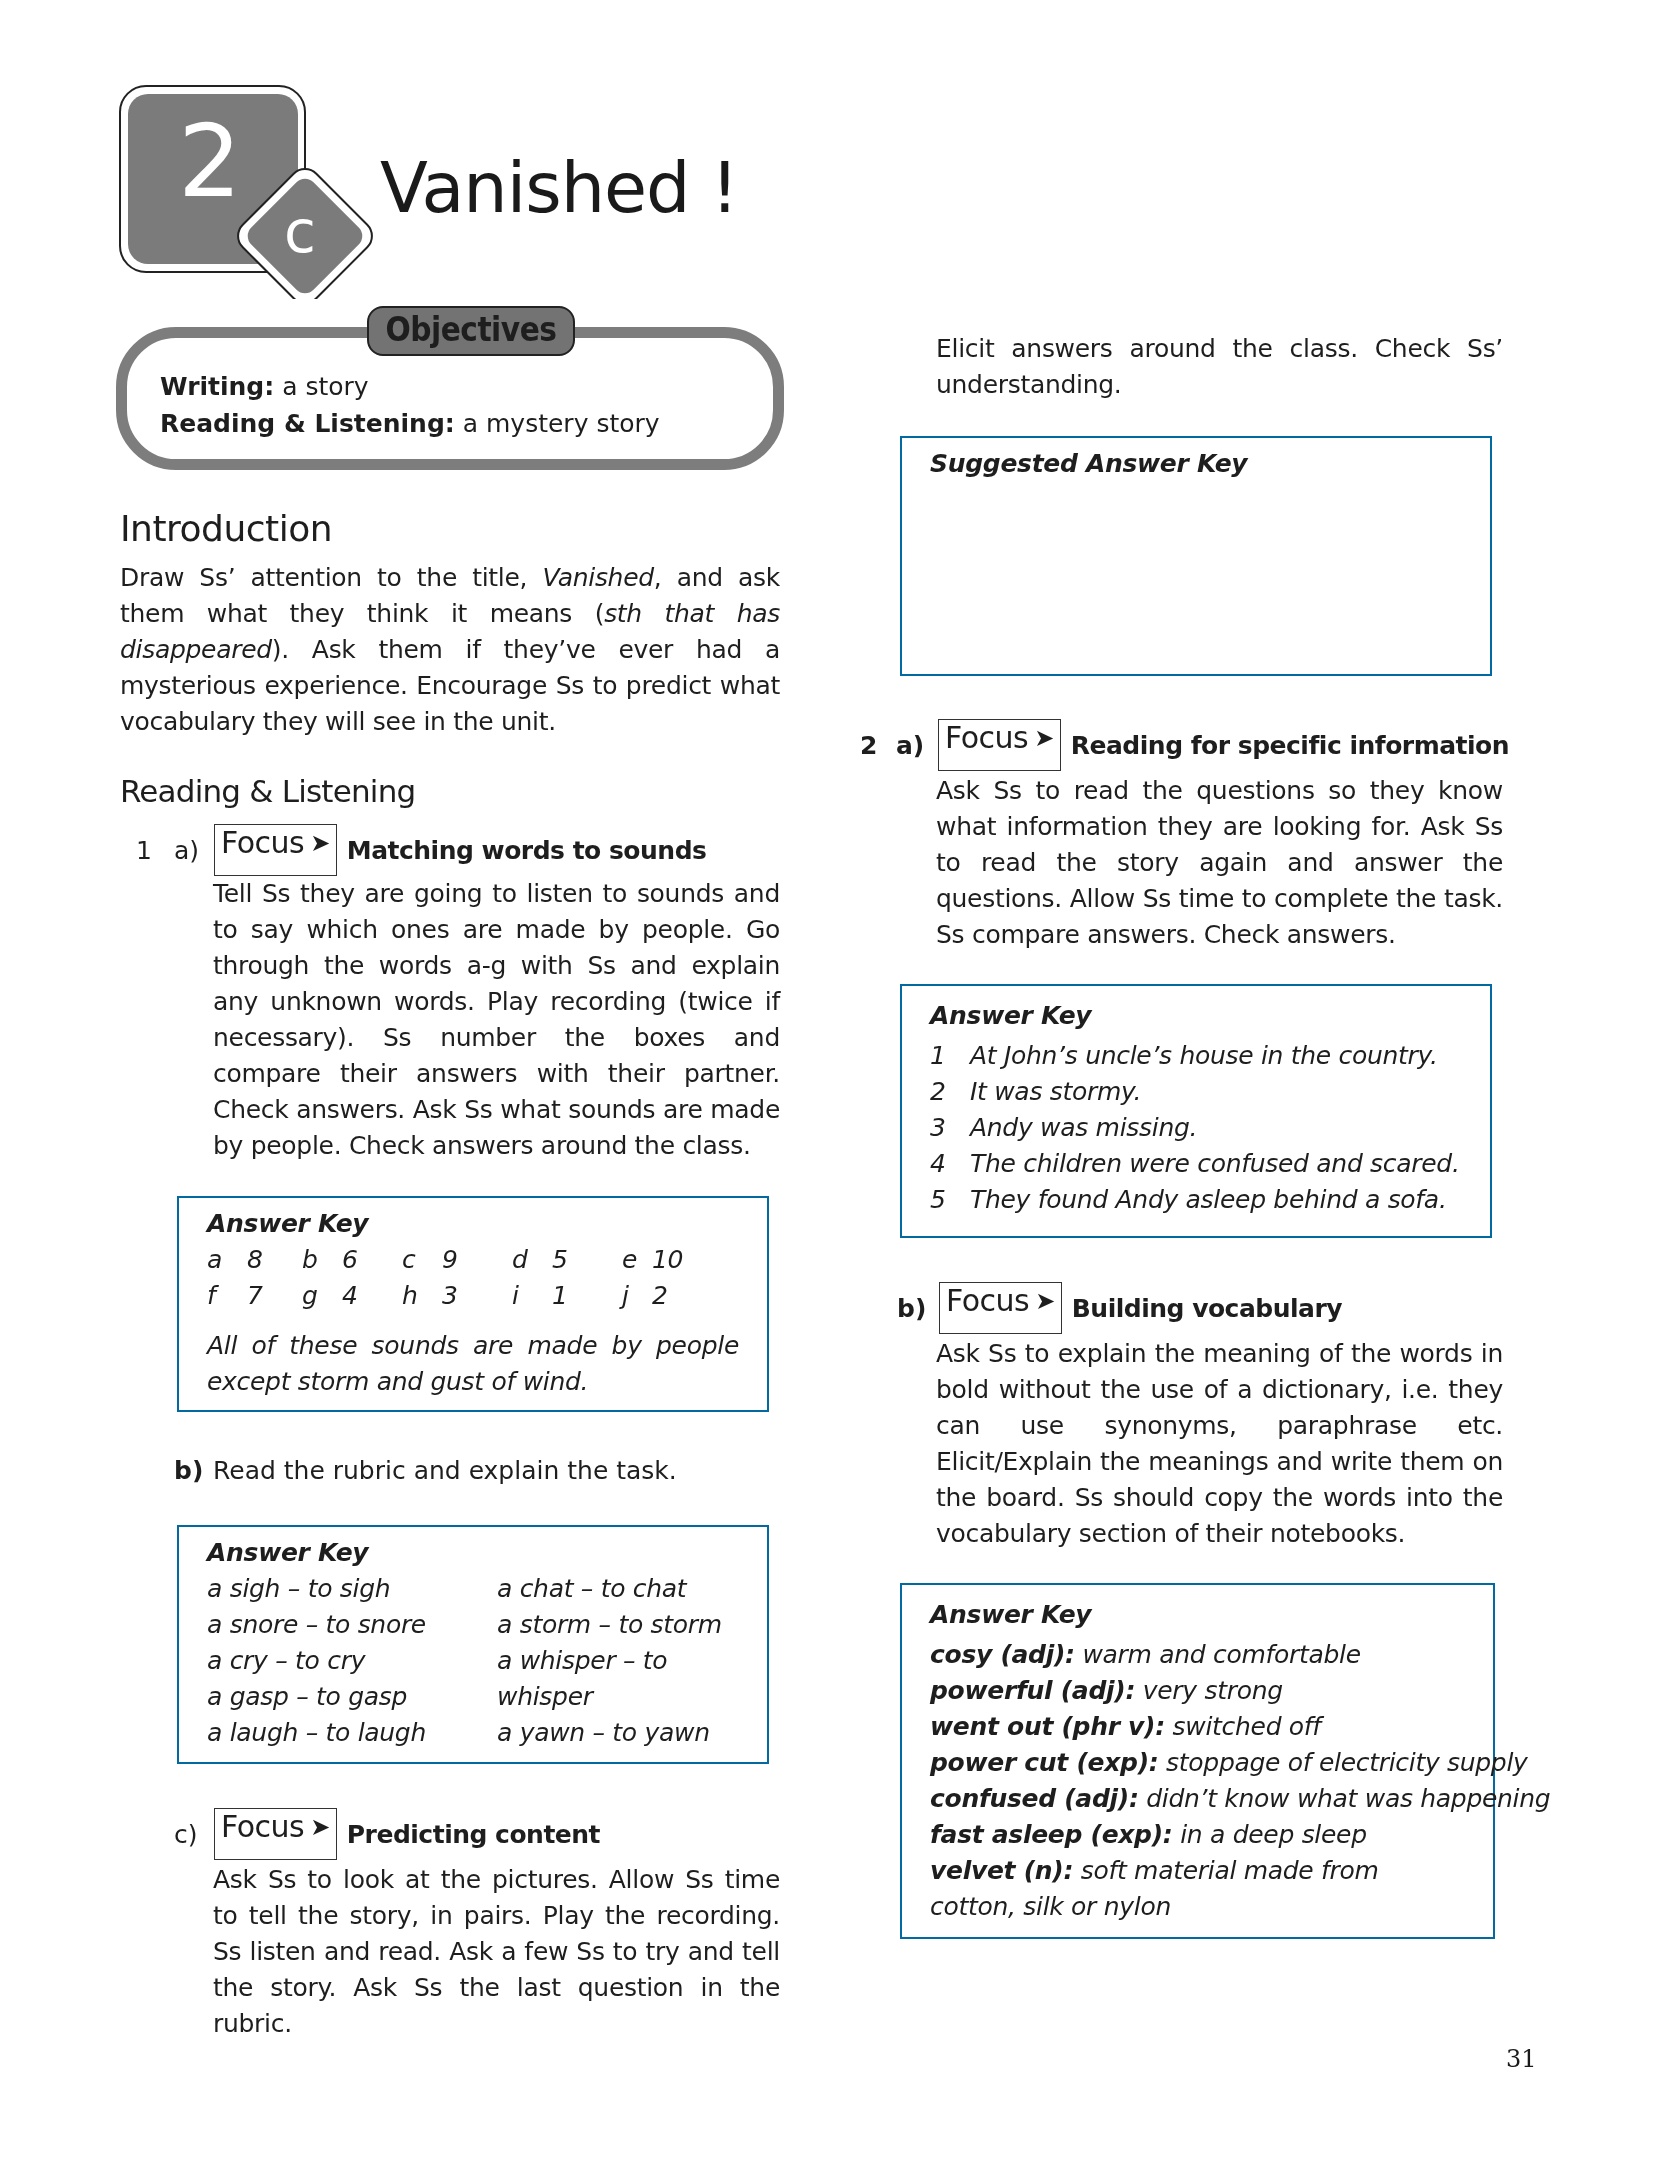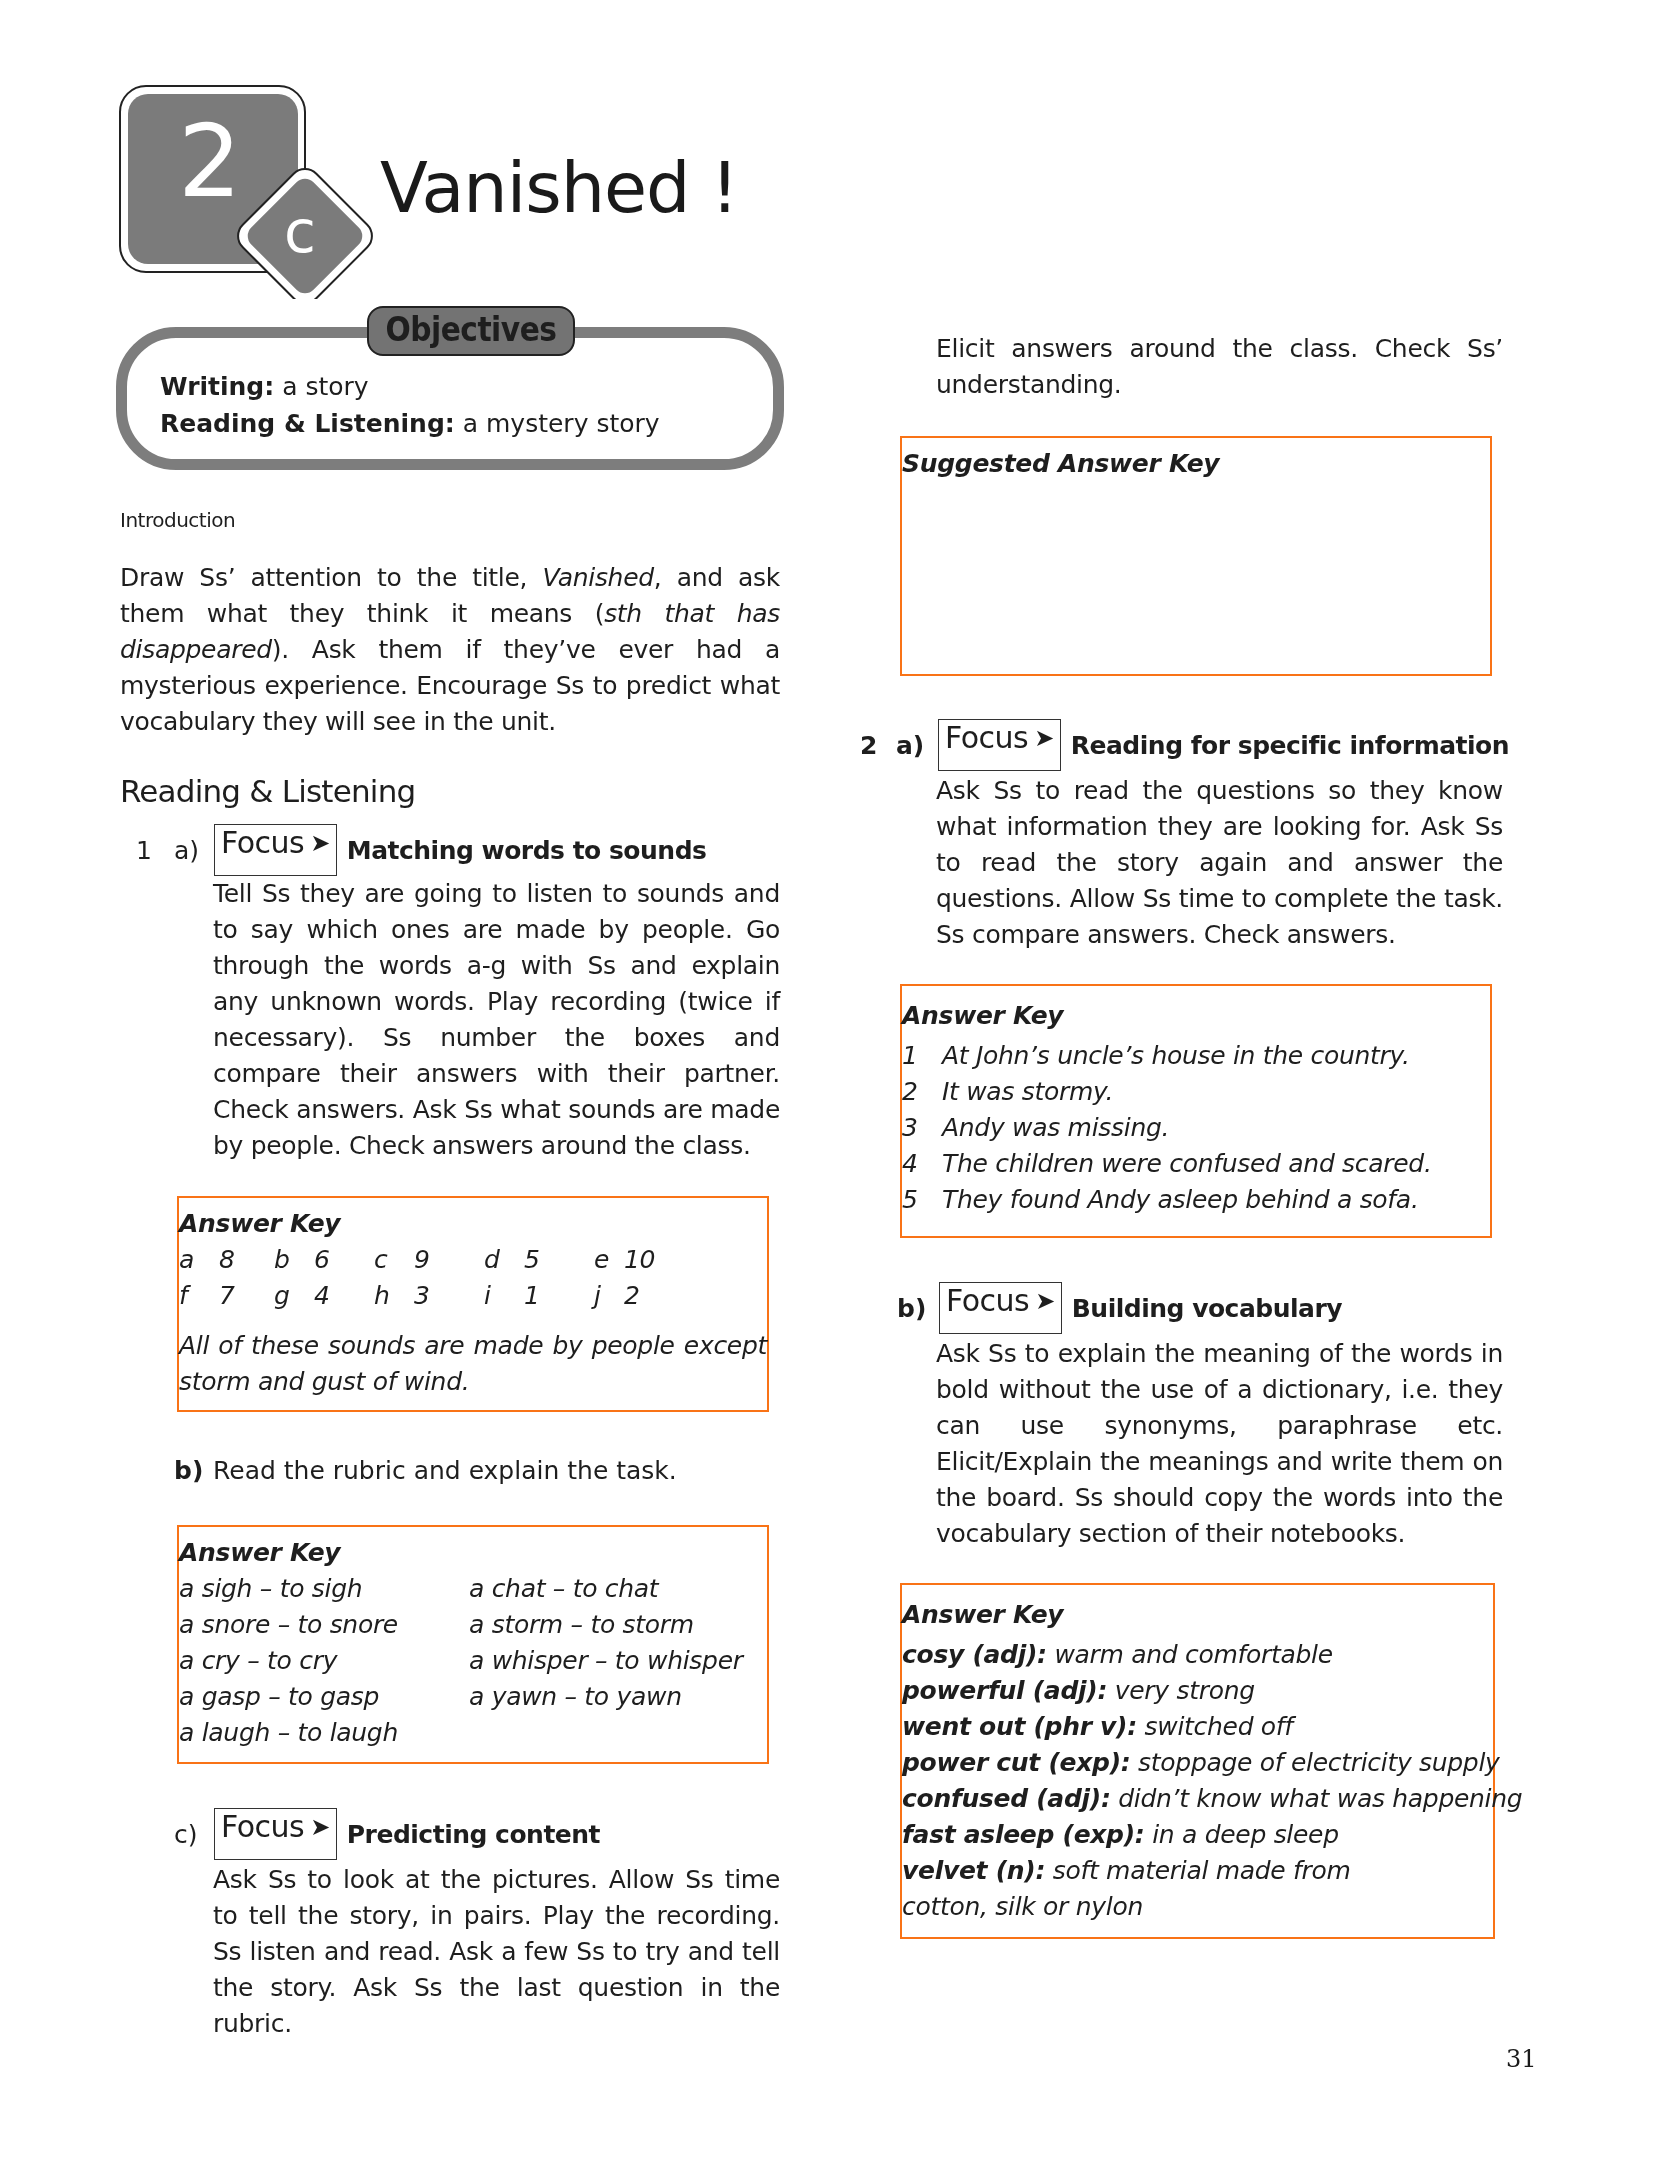--- a/index.html
+++ b/index.html
@@ -3,29 +3,29 @@
 <meta charset="utf-8">
 <style>
   html, body { margin:0; padding:0; background:#fff; }
   body { width:1656px; height:2183px; position:relative; overflow:hidden;
          font-family:"DejaVu Sans", sans-serif; color:#1e1e1e; }
   .abs { position:absolute; }
   .sans { font-family:"DejaVu Sans", sans-serif; }
   .cond { font-family:"DejaVu Sans", sans-serif; font-stretch:condensed; }
   .para { font-size:25px; line-height:36px; text-align:justify; letter-spacing:-0.3px; }
   .para p { margin:0; }
-  .heading { font-size:20px; font-weight:normal; letter-spacing:-0.5px; }
+  .heading { font-size:36px; font-weight:normal; letter-spacing:-0.5px; }
   .rl-heading { font-weight:bold; font-size:31px; letter-spacing:-0.8px; }
   .focus-row { display:flex; align-items:center; font-size:25px; }
   .focus-box { border:1.5px solid #333; padding:0 6px 14px 6px; font-size:30px; line-height:36px;
                display:inline-flex; align-items:center; margin-right:10px; letter-spacing:-0.5px; }
   .focus-arrow { font-size:24px; margin-left:6px; }
   .focus-title { font-weight:bold; letter-spacing:-0.5px; }
-  .key-box { border:2px solid #f97316; box-sizing:border-box; font-style:italic; font-size:25px;
-             line-height:36px; padding:8px 0; letter-spacing:-0.3px; }
+  .key-box { border:2px solid #0369a1; box-sizing:border-box; font-style:italic; font-size:25px;
+             line-height:36px; padding:8px 28px; letter-spacing:-0.3px; }
   .key-title { font-style:italic; font-weight:bold; }
   .grid5 { display:grid; grid-template-columns:95px 100px 110px 110px 90px; }
   .grid5 span { display:inline-block; }
   .grid5 .k { display:inline-block; width:40px; }
   .two-col { display:grid; grid-template-columns:290px 1fr; }
   .bullet-list { margin:0; padding:0; list-style:none; }
   .bullet-list li { position:relative; padding-left:40px; text-align:justify; }
   .bullet-list li::before { content:"\25CF"; position:absolute; left:6px; top:0; font-style:normal; font-size:20px; }
   .num-list { margin:0; padding:0; list-style:none; }
   .num-list li { display:flex; }

